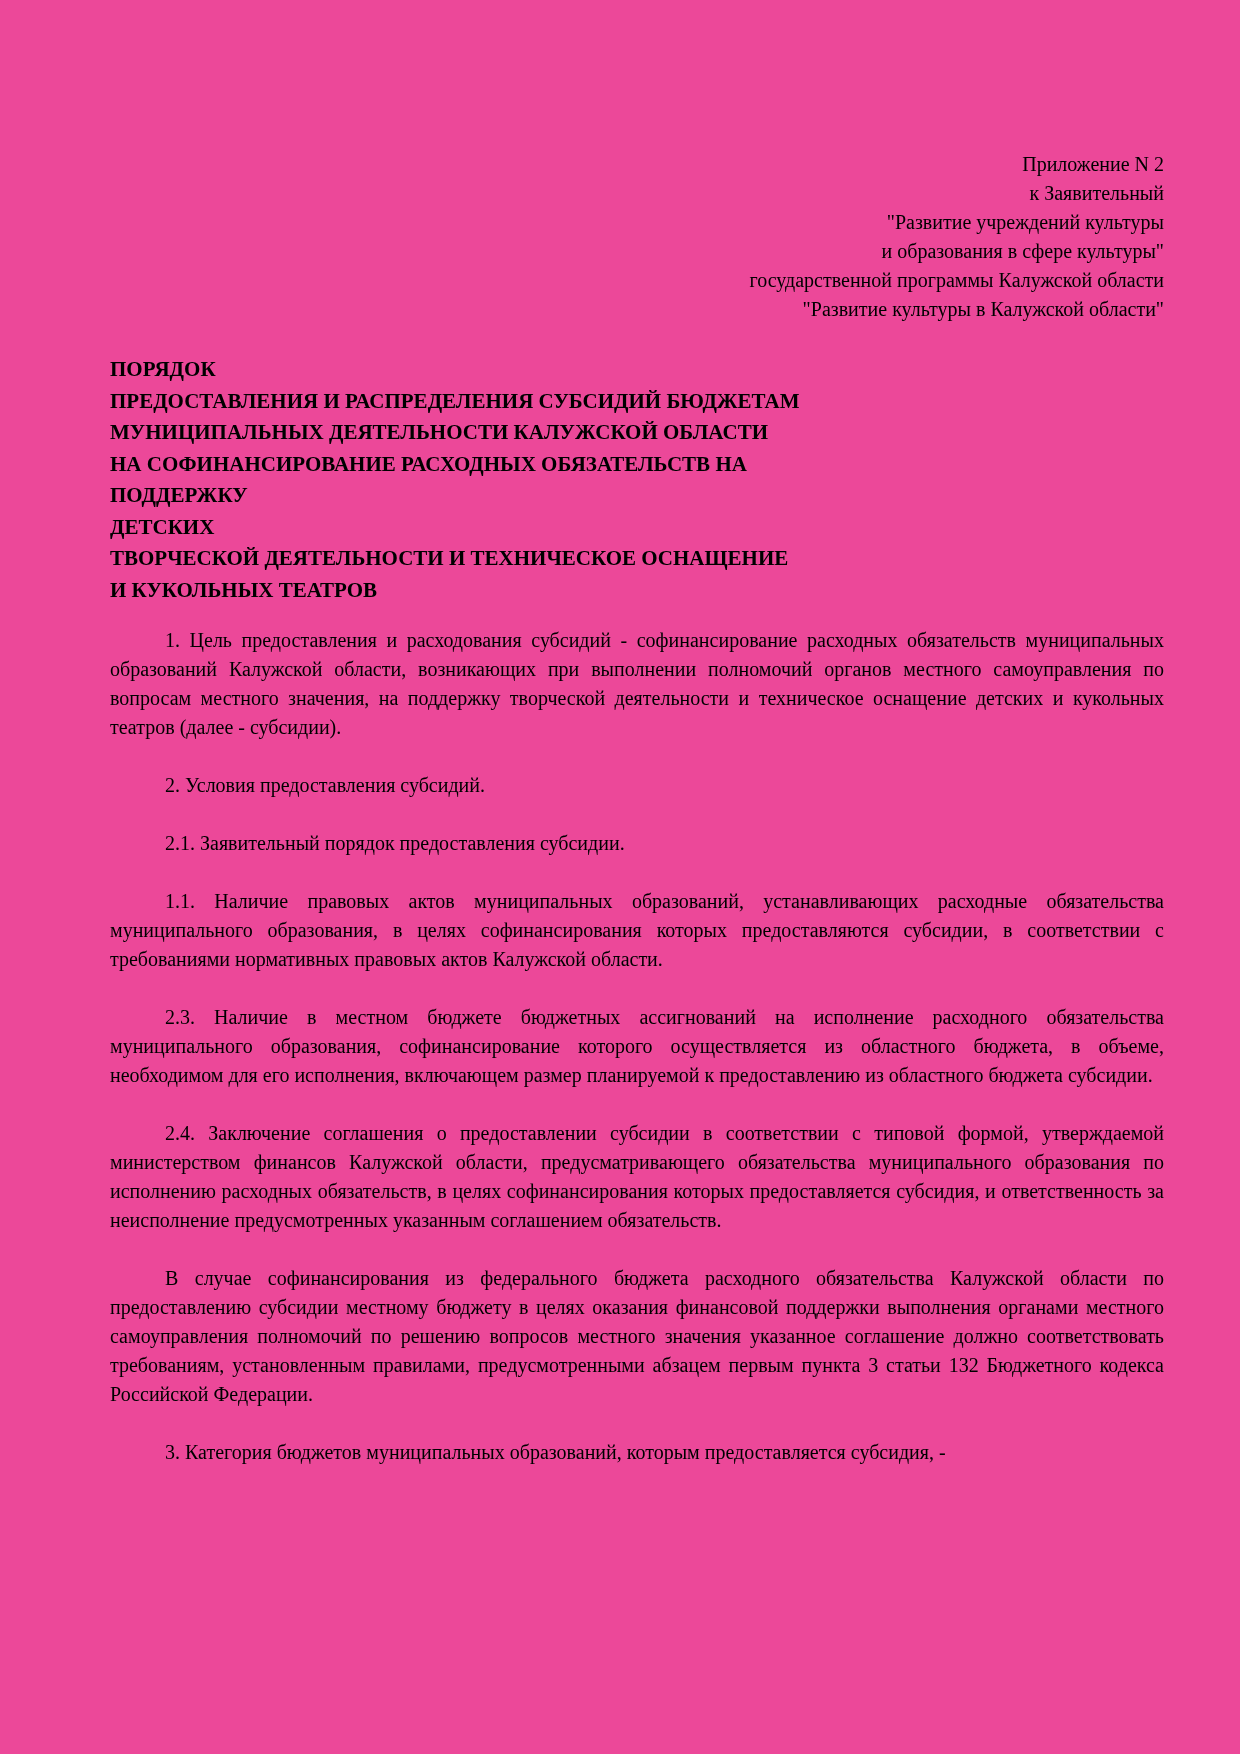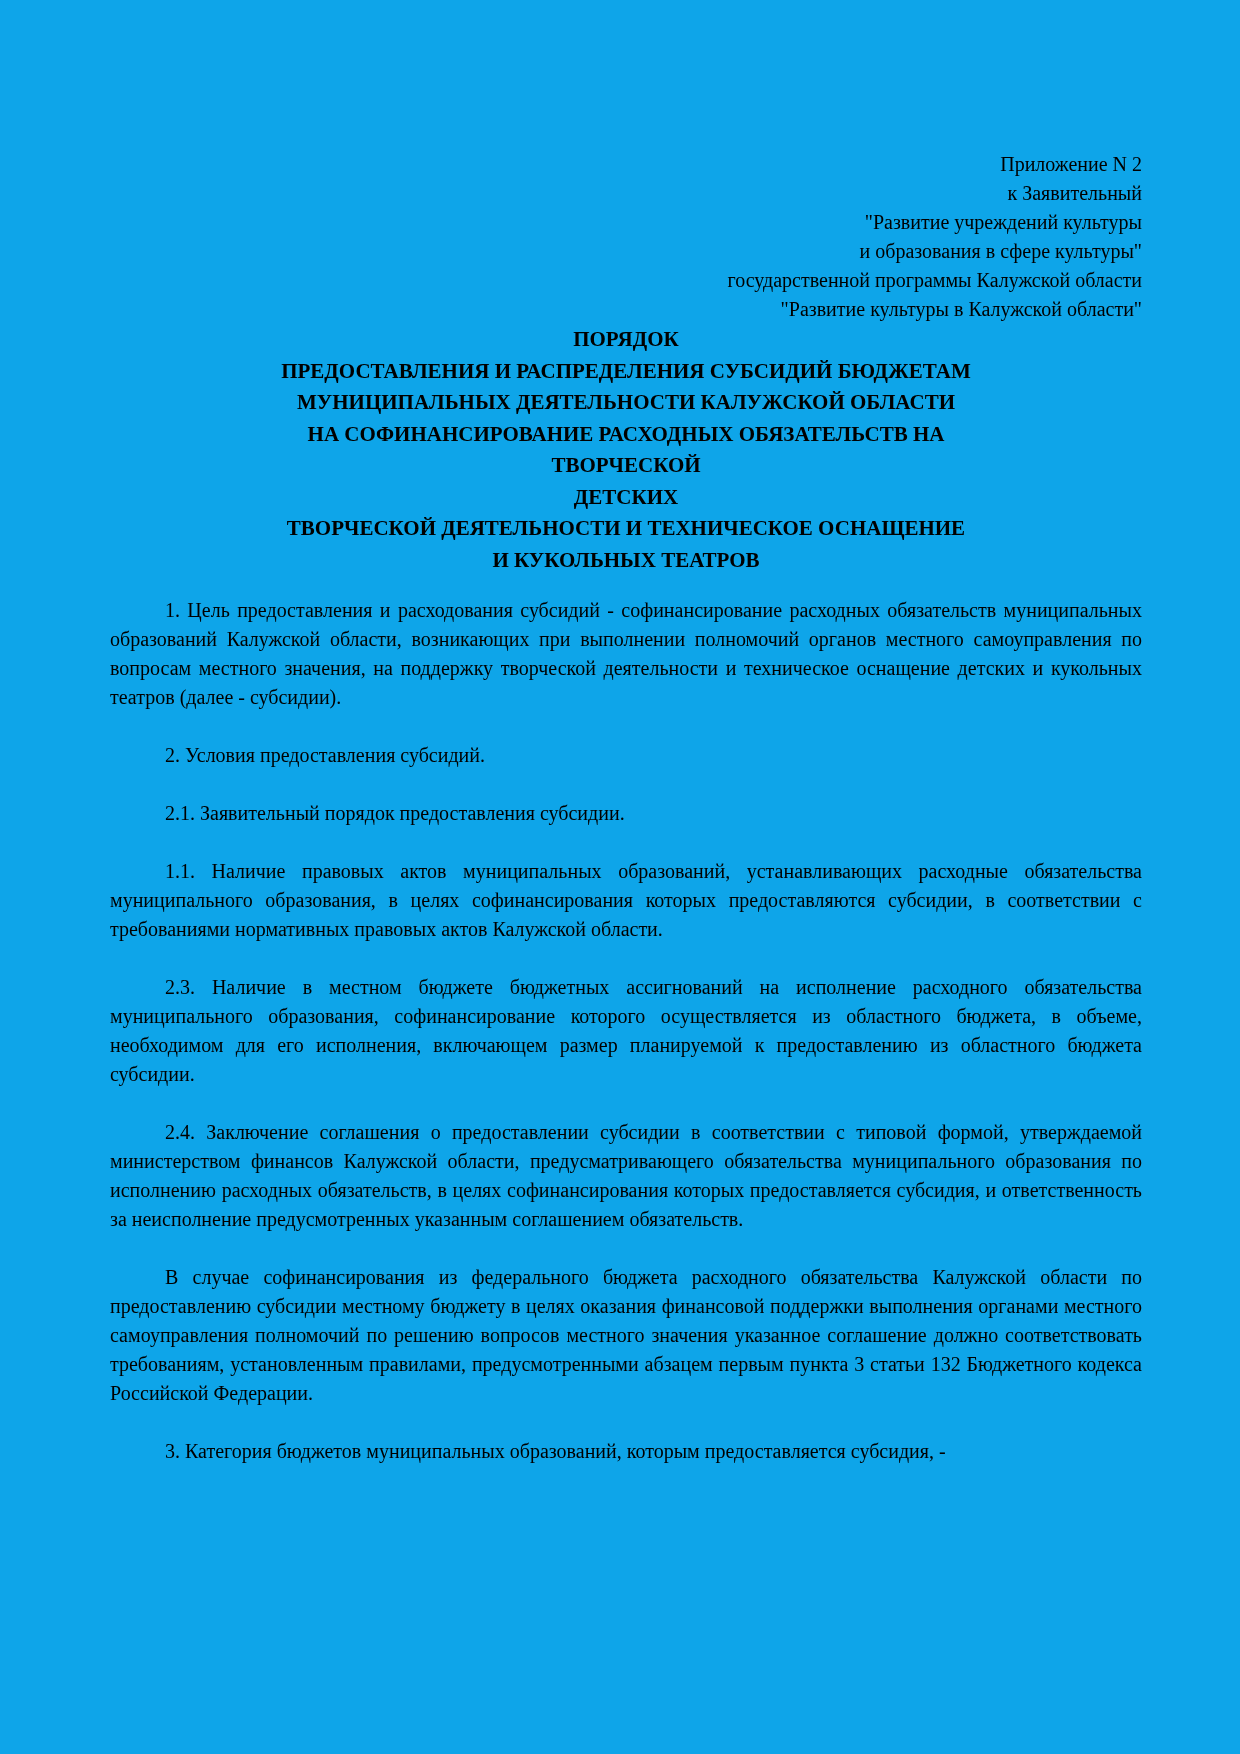--- a/index.html
+++ b/index.html
@@ -5,35 +5,35 @@
   html, body {
     margin: 0;
     padding: 0;
     background: #ffffff;
   }
   .page {
     position: relative;
     width: 1240px;
     min-height: 1754px;
     box-sizing: border-box;
-    background: #0ea5e9;
+    background: #ec4899;
     color: #000000;
     font-family: "Liberation Serif", "DejaVu Serif", serif;
     font-size: 20px;
     line-height: 1.45;
-    padding: 150px 98px 60px 110px;
+    padding: 150px 76px 60px 110px;
   }
   .header-block {
     text-align: right;
   }
   .header-block div {
     white-space: nowrap;
   }
   .title-block {
-    text-align: center;
+    margin-top: 30px;
     font-weight: bold;
     font-size: 21px;
     line-height: 1.5;
   }
   .body-block {
     margin-top: 20px;
   }
   .para {
     margin: 0 0 29px 0;
     text-align: justify;
@@ -55,21 +55,21 @@
     <div>и образования в сфере культуры"</div>
     <div>государственной программы Калужской области</div>
     <div>"Развитие культуры в Калужской области"</div>
   </div>
 
   <div class="title-block">
     <div>ПОРЯДОК</div>
     <div>ПРЕДОСТАВЛЕНИЯ И РАСПРЕДЕЛЕНИЯ СУБСИДИЙ БЮДЖЕТАМ</div>
     <div>МУНИЦИПАЛЬНЫХ ДЕЯТЕЛЬНОСТИ КАЛУЖСКОЙ ОБЛАСТИ</div>
     <div>НА СОФИНАНСИРОВАНИЕ РАСХОДНЫХ ОБЯЗАТЕЛЬСТВ НА</div>
-    <div>ТВОРЧЕСКОЙ</div>
+    <div>ПОДДЕРЖКУ</div>
     <div>ДЕТСКИХ</div>
     <div>ТВОРЧЕСКОЙ ДЕЯТЕЛЬНОСТИ И ТЕХНИЧЕСКОЕ ОСНАЩЕНИЕ</div>
     <div>И КУКОЛЬНЫХ ТЕАТРОВ</div>
   </div>
 
   <div class="body-block">
     <p class="para">1. Цель предоставления и расходования субсидий - софинансирование расходных обязательств муниципальных образований Калужской области, возникающих при выполнении полномочий органов местного самоуправления по вопросам местного значения, на поддержку творческой деятельности и техническое оснащение детских и кукольных театров (далее - субсидии).</p>
     <p class="para">2. Условия предоставления субсидий.</p>
     <p class="para">2.1. Заявительный порядок предоставления субсидии.</p>
     <p class="para">1.1. Наличие правовых актов муниципальных образований, устанавливающих расходные обязательства муниципального образования, в целях софинансирования которых предоставляются субсидии, в соответствии с требованиями нормативных правовых актов Калужской области.</p>

